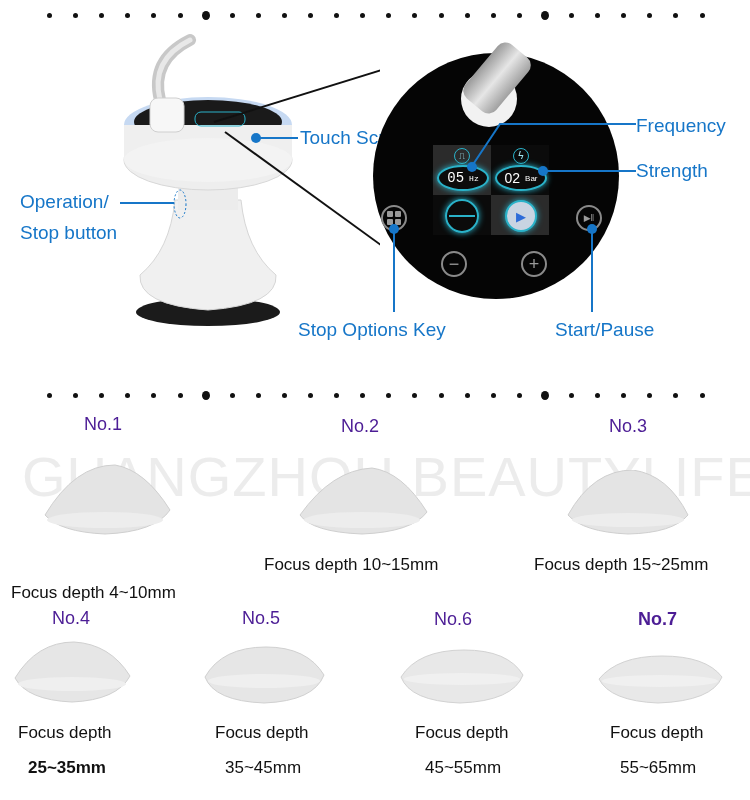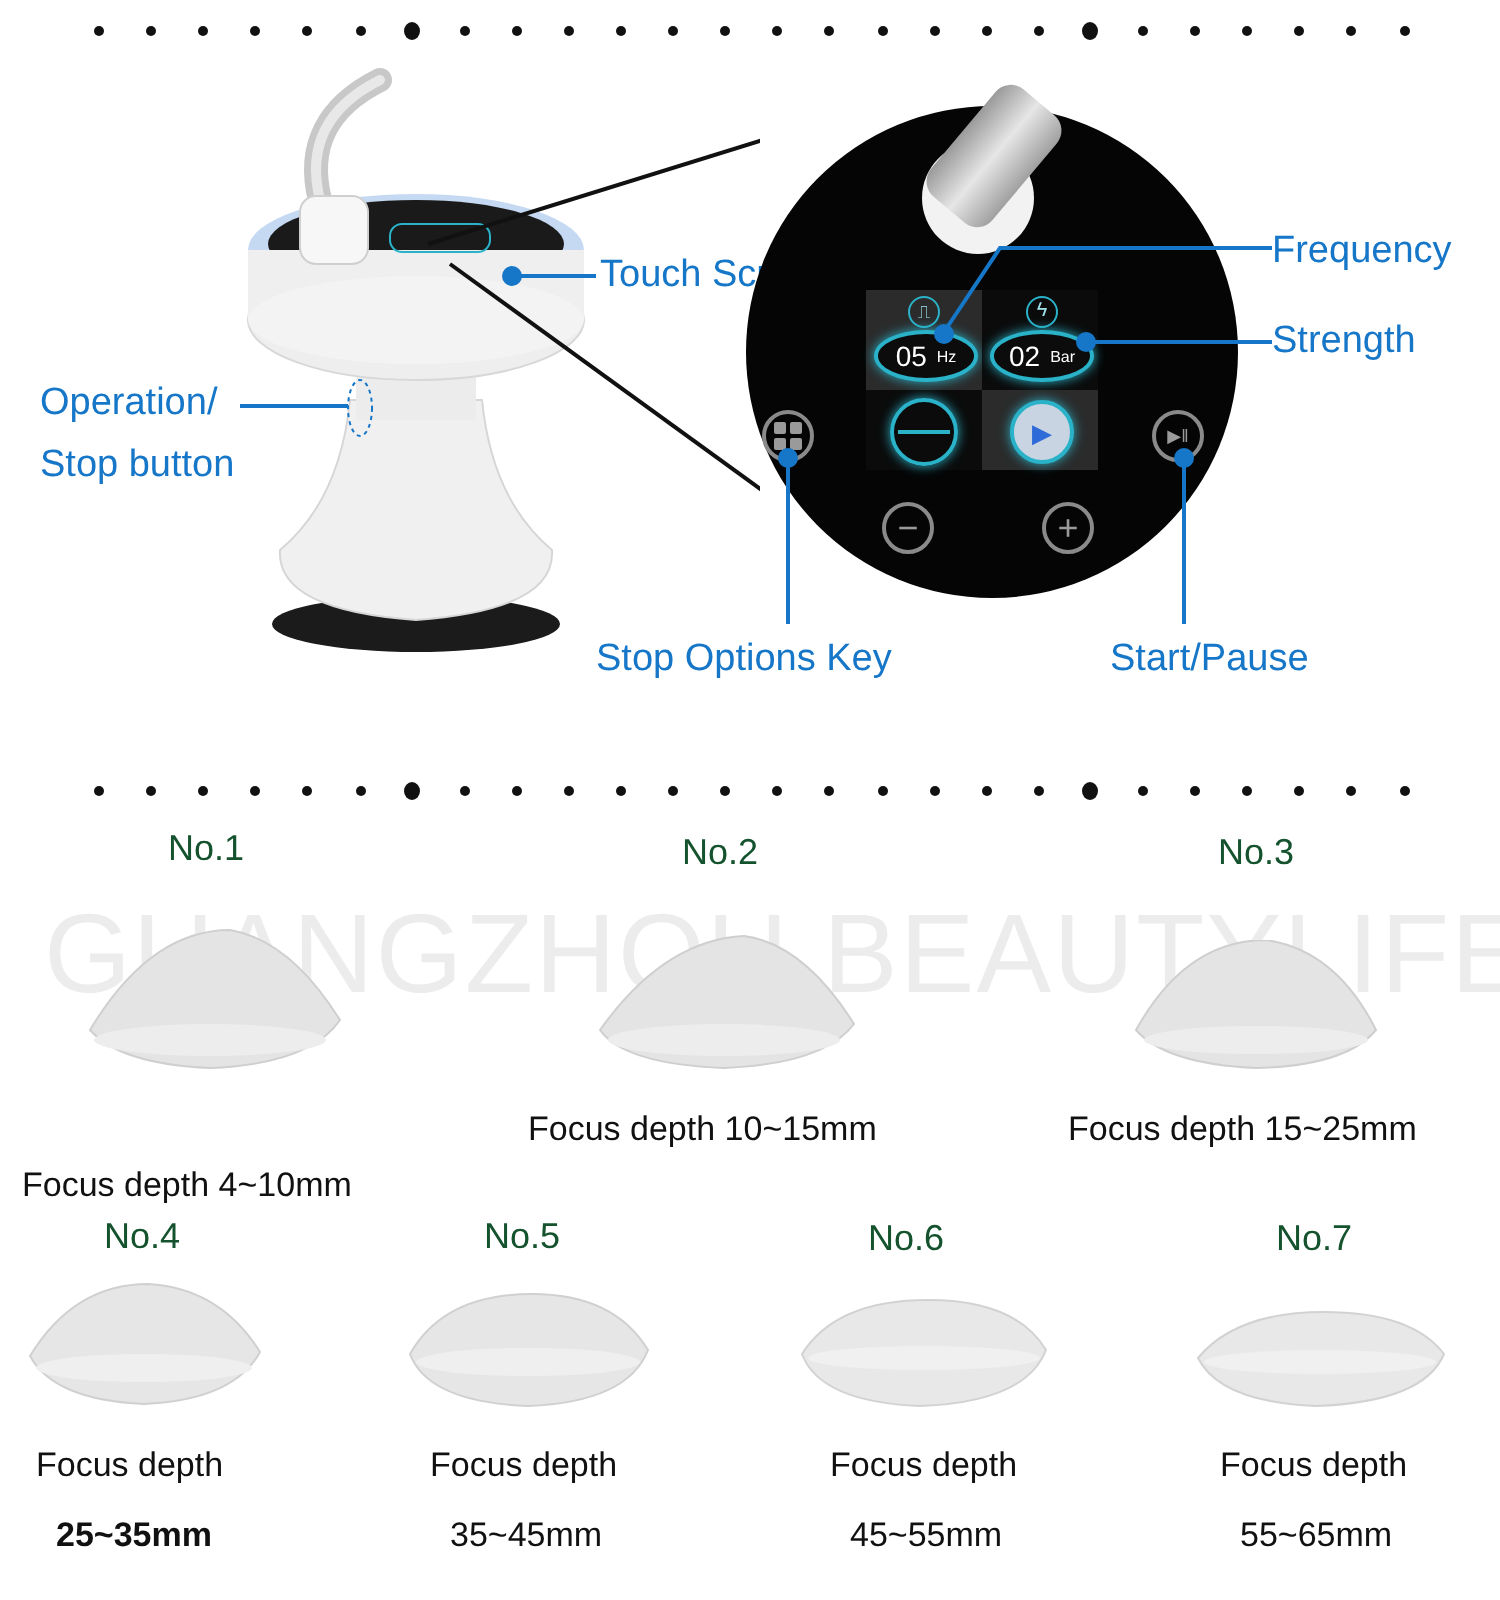--- a/index.html
+++ b/index.html
@@ -11,21 +11,21 @@
   .line{position:absolute;background:#1676c8;}
   .pin{position:absolute;width:10px;height:10px;border-radius:50%;background:#1676c8;}
   
   .device{position:absolute;left:0;top:0;}
   .screen{position:absolute;left:373px;top:53px;width:246px;height:246px;border-radius:50%;background:#050505;}
   .cell{position:absolute;background:#2b2b2b;}
   .cell.dark{background:#0b0b0b;}
   .oval{position:absolute;border:2px solid #2ab2c9;border-radius:50%;background:#0c0c0c;box-shadow:0 0 6px #2ab2c9;color:#fff;font-size:14px;display:flex;align-items:center;justify-content:center;}
   .oval small{font-size:8px;margin-left:5px;}
   .ring{position:absolute;border:2px solid #8a8a8a;border-radius:50%;color:#9a9a9a;display:flex;align-items:center;justify-content:center;}
-  .cup-label{position:absolute;font-size:18px;color:#14532d;white-space:nowrap;text-align:left;line-height:1;}
+  .cup-label{position:absolute;font-size:18px;color:#4c1d95;white-space:nowrap;text-align:left;line-height:1;}
   .cup-text{position:absolute;font-size:17px;color:#111;white-space:nowrap;text-align:center;line-height:1;}
   .cup{position:absolute;}
   .watermark{position:absolute;left:22px;top:449px;font-size:56px;color:rgba(200,200,200,0.35);letter-spacing:1px;white-space:nowrap;line-height:1;}
 </style>
 </head>
 <body>
 
 <div class="dots" style="top:10px;" id="dots-top">
     <span class="dot" style="left: 47px;"></span>
     <span class="dot" style="left: 73.1px;"></span>
@@ -91,21 +91,21 @@
   <div class="lbl" style="left:20px;top:223px;text-align:right;">Stop button</div>
   <div class="line" style="left:120px;top:202px;width:54px;height:2px;"></div>
 
   <div class="screen">
 
     <div style="position:absolute;left:88px;top:18px;width:56px;height:56px;border-radius:50%;background:#f2f2f2;"></div>
     <div style="position:absolute;left:104px;top:-10px;width:40px;height:70px;background:linear-gradient(90deg,#9a9a9a,#e6e6e6,#a0a0a0);transform:rotate(40deg);border-radius:10px;"></div>
 
     <div class="cell" style="left:60px;top:92px;width:58px;height:50px;">
       <div style="position:absolute;left:21px;top:3px;width:14px;height:14px;border:1px solid #2ab2c9;border-radius:50%;color:#9fe3ee;font-size:9px;text-align:center;line-height:14px;">⎍</div>
-      <div class="oval" style="left:4px;top:20px;width:48px;height:22px;">
+      <div class="oval" style="left:4px;top:20px;width:48px;height:22px;font-family:Liberation Mono, monospace;">
         <span>05</span>
           <small>Hz</small>
       </div>
     </div>
 
     <div class="cell dark" style="left:118px;top:92px;width:58px;height:50px;">
       <div style="position:absolute;left:22px;top:3px;width:14px;height:14px;border:1px solid #2ab2c9;border-radius:50%;color:#9fe3ee;font-size:10px;text-align:center;line-height:14px;">ϟ</div>
       <div class="oval" style="left:4px;top:20px;width:48px;height:22px;">
         <span>02</span>
           <small>Bar</small>
@@ -244,20 +244,20 @@
   <div class="cup-label" style="left:434px;top:610px;">No.6</div>
   <svg class="cup" style="left:398px;top:647px;" width="128" height="58">
     <path d="M3 30 Q20 3 66 3 Q110 3 125 28 Q115 54 62 56 Q12 54 3 30 Z" fill="#e8e8e8" stroke="#d2d2d2"></path>
     <ellipse cx="64" cy="32" rx="58" ry="6" fill="#f0f0f0"></ellipse>
   </svg>
   <div class="cup-text" style="left:415px;top:724px;">Focus depth</div>
   <div class="cup-text" style="left:425px;top:759px;">45~55mm</div>
 </div>
 
 <div>
-  <div class="cup-label" style="left:638px;top:610px;">No.7</div>
+  <div class="cup-label" style="left:638px;top:610px;font-weight:bold;">No.7</div>
   <svg class="cup" style="left:596px;top:653px;" width="130" height="52">
     <path d="M3 26 Q22 3 66 3 Q110 3 126 24 Q116 48 62 50 Q14 48 3 26 Z" fill="#e8e8e8" stroke="#d2d2d2"></path>
     <ellipse cx="64" cy="28" rx="58" ry="6" fill="#f0f0f0"></ellipse>
   </svg>
   <div class="cup-text" style="left:610px;top:724px;">Focus depth</div>
   <div class="cup-text" style="left:620px;top:759px;">55~65mm</div>
 </div>
 
 </body></html>

